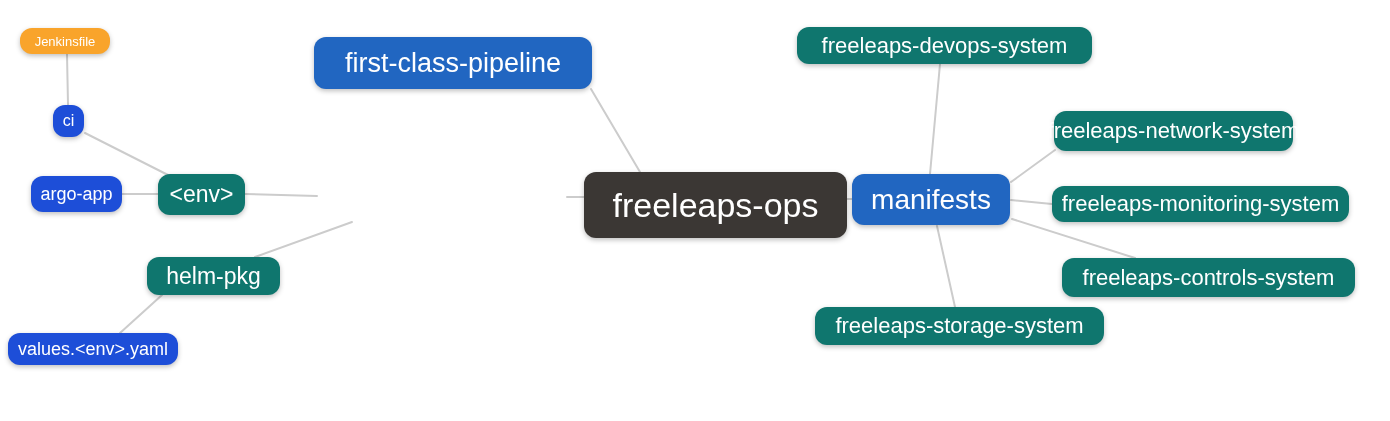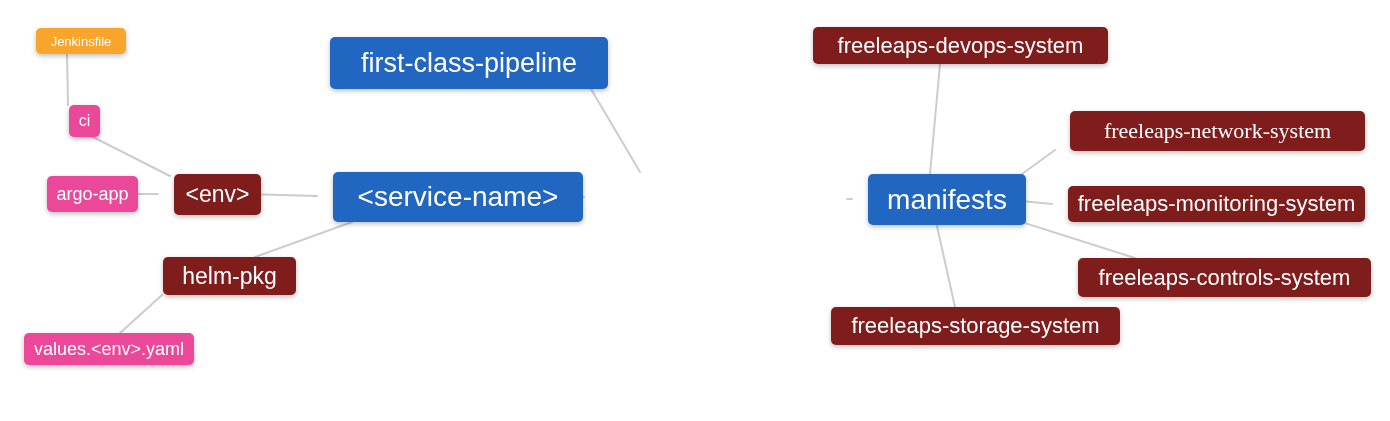--- a/index.html
+++ b/index.html
@@ -27,32 +27,31 @@
     stroke-width: 2;
     stroke-linecap: round;
     fill: none;
   }
   .node {
     position: absolute;
     display: flex;
     align-items: center;
     justify-content: center;
     color: #ffffff;
-    border-radius: 5px;
+    border-radius: 12px;
     box-shadow: 0 2px 5px rgba(0,0,0,0.25);
     white-space: nowrap;
     box-sizing: border-box;
     cursor: pointer;
     line-height: 1;
-    margin-left: 16px;
   }
   .node.dark   { background: #3b3734; }
   .node.blue   { background: #2166c1; }
-  .node.green  { background: #7f1d1d; text-align: right; }
-  .node.red    { background: #ec4899; }
+  .node.green  { background: #0f766e; text-align: right; }
+  .node.red    { background: #1d4ed8; }
   .node.orange { background: #f9a42b; }
 </style>
 </head>
 <body>
 
 <div class="canvas">
 
   <svg class="edges" viewBox="0 0 1390 421" xmlns="http://www.w3.org/2000/svg">
     <line x1="67" y1="54" x2="68" y2="105"></line>
     <line x1="85" y1="133" x2="170" y2="176"></line>
@@ -77,28 +76,28 @@
   <div class="node red" style="left:31px; top:176px; width:91px; height:36px; font-size:18px;">argo-app</div>
 
   <div class="node green" style="left:158px; top:174px; width:87px; height:41px; font-size:23px;">&lt;env&gt;</div>
 
   <div class="node green" style="left:147px; top:257px; width:133px; height:38px; font-size:23px;">helm-pkg</div>
 
   <div class="node blue" style="left:314px; top:37px; width:278px; height:52px; font-size:27px;">first-class-pipeline</div>
 
   <div class="node red" style="left:8px; top:333px; width:170px; height:32px; font-size:18px;">values.&lt;env&gt;.yaml</div>
 
-  <div class="node blue" style="left:317px; top:172px; width:250px; height:50px; font-size:28px;">&lt;service-name&gt;</div>
 
+  <div class="node dark" style="left:584px; top:172px; width:263px; height:66px; font-size:34px;">freeleaps-ops</div>
 
   <div class="node blue" style="left:852px; top:174px; width:158px; height:51px; font-size:28px;">manifests</div>
 
   <div class="node green" style="left:797px; top:27px; width:295px; height:37px; font-size:22px;">freeleaps-devops-system</div>
 
-  <div class="node green" style="left:1054px; top:111px; width:295px; height:40px; font-size:22px;font-family:Liberation Serif, serif;">freeleaps-network-system</div>
+  <div class="node green" style="left:1054px; top:111px; width:239px; height:40px; font-size:22px;">freeleaps-network-system</div>
 
   <div class="node green" style="left:1052px; top:186px; width:297px; height:36px; font-size:22px;">freeleaps-monitoring-system</div>
 
   <div class="node green" style="left:815px; top:307px; width:289px; height:38px; font-size:22px;">freeleaps-storage-system</div>
 
   <div class="node green" style="left:1062px; top:258px; width:293px; height:39px; font-size:22px;">freeleaps-controls-system</div>
 
 </div>
 
 </body></html>

